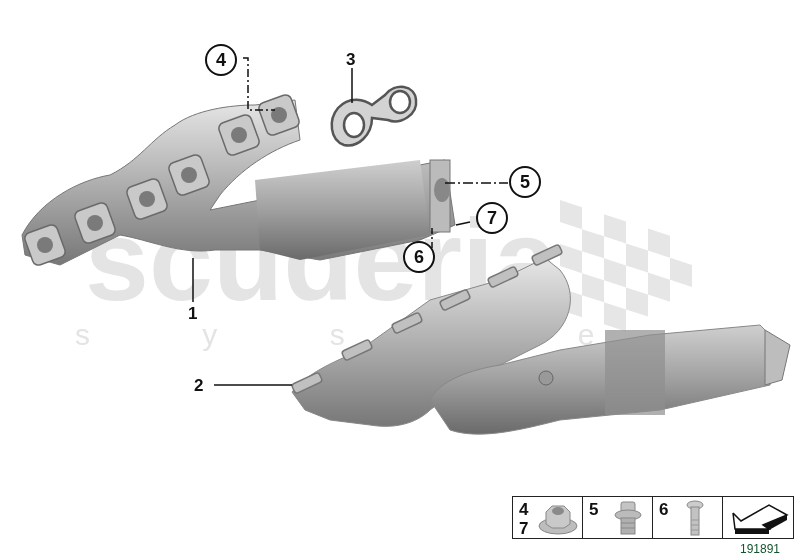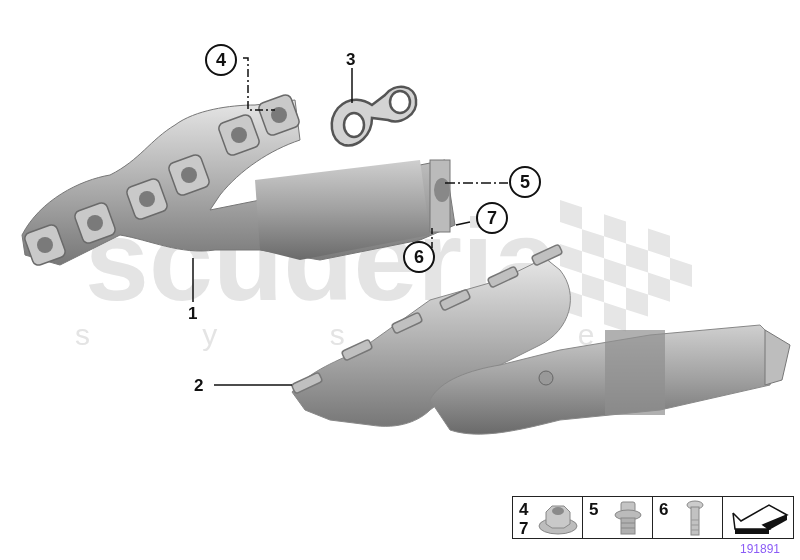--- a/index.html
+++ b/index.html
@@ -8,21 +8,21 @@
   .callout-circle {
     position:absolute; width:32px; height:32px; border:2px solid #111; border-radius:50%;
     background:#fff; display:flex; align-items:center; justify-content:center;
     font-weight:bold; font-size:18px; color:#111; box-sizing:border-box;
   }
   .callout-plain { position:absolute; font-weight:bold; font-size:17px; color:#111; }
   .legend { position:absolute; left:512px; top:496px; width:282px; height:43px; border:1px solid #222; display:flex; background:#fff; box-sizing:border-box; }
   .legend-cell { position:relative; height:100%; border-right:1px solid #222; box-sizing:border-box; }
   .legend-cell:last-child { border-right:none; }
   .lc-num { position:absolute; font-weight:bold; font-size:17px; color:#111; line-height:17px; }
-  .diagram-id { position:absolute; left:740px; top:542px; font-size:12px; color:#8b5cf6; }
+  .diagram-id { position:absolute; left:740px; top:542px; font-size:12px; color:#14532d; }
 </style>
 </head>
 <body>
 
 <div class="stage">
 
   <svg width="800" height="560" style="position:absolute;left:0;top:0">
     <g fill="#e6e6e6">
 
       <g transform="translate(560,200) skewY(18)">

